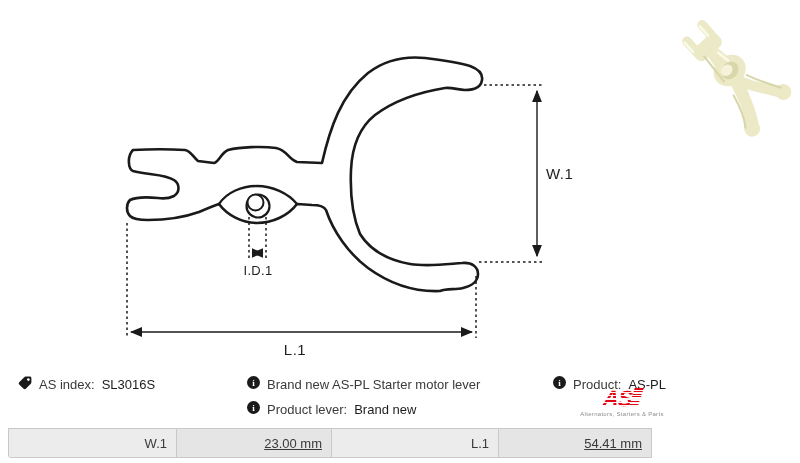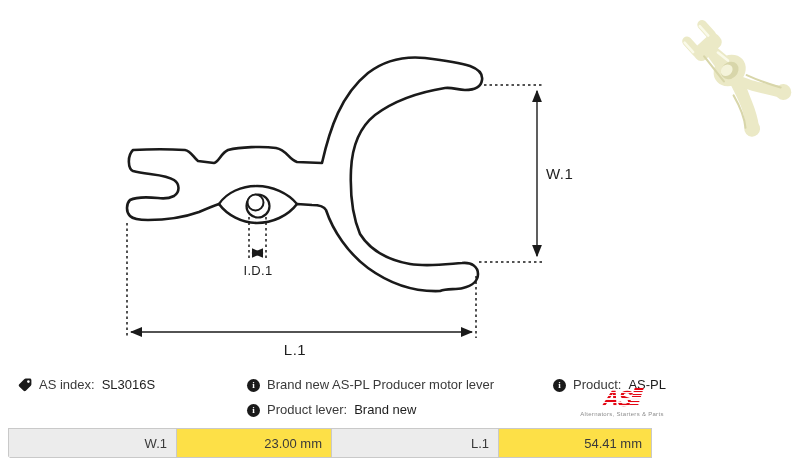--- a/index.html
+++ b/index.html
@@ -7,21 +7,21 @@
         font-family:"Liberation Sans", sans-serif;color:#3a3a3a;border-radius:25px;}
   
   .drawing{position:absolute;left:0;top:0;width:620px;height:375px;}
   .drawing svg{display:block;}
   .dim-label{font-family:"Liberation Sans", sans-serif;font-size:15px;fill:#1f1f1f;letter-spacing:0.5px;}
   .dim-label-small{font-family:"Liberation Sans", sans-serif;font-size:13px;fill:#1f1f1f;letter-spacing:0.3px;}
   
   .photo{position:absolute;left:630px;top:0;width:170px;height:140px;}
   
   .info{position:absolute;left:0;top:372px;width:800px;height:52px;font-size:13px;}
-  .info-row{position:absolute;height:18px;line-height:18px;white-space:nowrap;display:flex;align-items:center;gap:7px;}
+  .info-row{position:absolute;height:18px;line-height:18px;white-space:nowrap;display:flex;align-items:flex-start;gap:7px;}
   .ico-info{display:inline-flex;align-items:center;justify-content:center;width:13px;height:13px;
             border-radius:50%;background:#1a1a1a;color:#fff;font-size:9px;font-weight:bold;
             font-family:"Liberation Serif", serif;flex:0 0 auto;}
   .val-bold{font-weight:normal;color:#1d1d1d;}
   .badge-red{color:#e30613;font-weight:bold;letter-spacing:0.2px;}
   .chk{position:relative;width:12px;height:12px;border:2px solid #e30613;border-radius:2px;flex:0 0 auto;}
   .chk::after{content:"";position:absolute;left:1px;top:1px;width:8px;height:4px;
               border-left:2px solid #e30613;border-bottom:2px solid #e30613;transform:rotate(-45deg);}
   
   .logo-box{position:absolute;left:577px;top:388px;width:90px;text-align:center;}
@@ -32,21 +32,21 @@
     background:repeating-linear-gradient(180deg, rgba(255,255,255,0) 0 2px, rgba(255,255,255,0.95) 2px 3.2px);}
   .logo-flag{display:inline-block;width:9px;height:17px;margin-left:1px;vertical-align:1px;
              background:repeating-linear-gradient(180deg,#e30613 0 2.2px,#fff 2.2px 3.2px);
              transform:skewX(-18deg);}
   .logo-tagline{font-size:6px;color:#8d8d8d;letter-spacing:0.3px;margin-top:1px;white-space:nowrap;}
   
   .dims{position:absolute;left:8px;top:428px;border-collapse:collapse;table-layout:fixed;font-size:13px;}
   .dims td{border:1px solid #c9c9c9;height:28px;padding:0 9px 0 0;text-align:right;color:#3a3a3a;
            overflow:hidden;white-space:nowrap;}
   .dims td.lbl{background:#ececec;}
-  .dims td.val{background:#fde047;}
+  .dims td.val{background:#e5e5e5;text-decoration:underline;}
 </style>
 </head>
 <body>
 
 <div class="page">
 
   <div class="drawing">
     <svg width="620" height="375" viewBox="0 0 620 375" xmlns="http://www.w3.org/2000/svg">
       <defs>
         <marker id="arr" viewBox="0 0 10 10" refX="9" refY="5" markerWidth="9" markerHeight="9" orient="auto-start-reverse">
@@ -154,21 +154,21 @@
                  C0.6 7.8 0.6 6.8 1.2 6.2 Z" fill="#1a1a1a"></path>
         <circle cx="10.4" cy="3.6" r="1.3" fill="#ffffff"></circle>
       </svg>
       <span>AS index:</span>
       <span class="val-bold">SL3016S</span>
     </div>
 
 
     <div class="info-row" style="left:247px;top:4px;">
       <span class="ico-info">i</span>
-      <span>Brand new AS-PL Producer motor lever</span>
+      <span>Brand new AS-PL Starter motor lever</span>
     </div>
 
     <div class="info-row" style="left:247px;top:29px;">
       <span class="ico-info">i</span>
       <span>Product lever:</span>
       <span class="val-bold">Brand new</span>
     </div>
 
     <div class="info-row" style="left:553px;top:4px;">
       <span class="ico-info">i</span>

